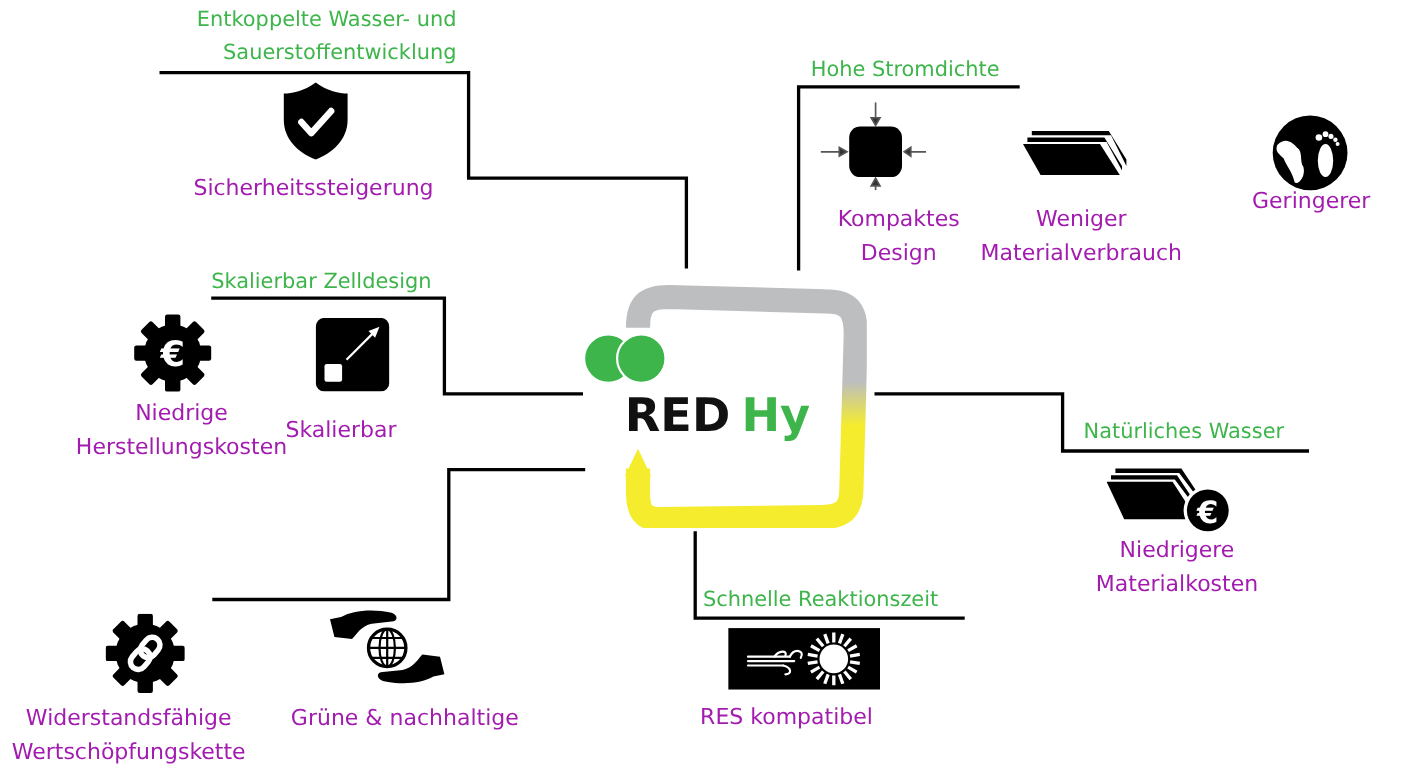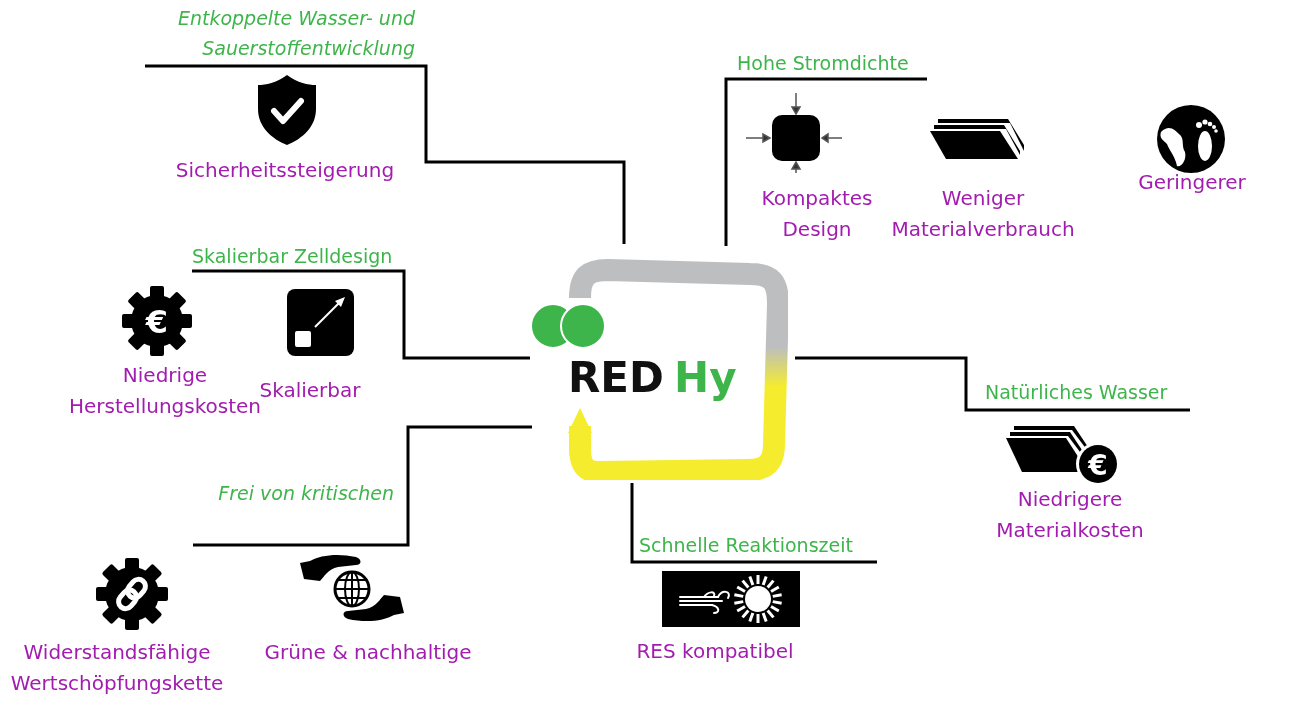--- a/index.html
+++ b/index.html
@@ -1,21 +1,21 @@
 <!DOCTYPE html>
 <html><head>
 <meta charset="utf-8">
 <style>
   html, body { margin:0; padding:0; background:#ffffff; }
   body { width:1295px; height:707px; position:relative; overflow:hidden;
          font-family:"DejaVu Sans", "Liberation Sans", sans-serif; }
   .abs { position:absolute; }
   .g { color:#3db54a; font-size:19px; line-height:30px; white-space:nowrap; }
   .t { color:#a21caf; font-size:20px; line-height:31px; white-space:nowrap; text-align:center; }
-  .r { text-align:right;font-style:italic; }
+  .r { text-align:right; }
   svg.lines { position:absolute; left:0; top:0; }
   .icon { position:absolute; }
   sub.co2 { font-size:12px; vertical-align:baseline; position:relative; top:1px; }
 </style>
 </head>
 <body>
 
 <svg class="lines" width="1295" height="707">
   <polyline points="145,66 426,66 426,162 624,162 624,244" fill="none" stroke="#000" stroke-width="3"></polyline>
   <polyline points="927,79 726,79 726,246" fill="none" stroke="#000" stroke-width="3"></polyline>
@@ -138,21 +138,20 @@
   <circle cx="92" cy="40" r="22" fill="#fff"></circle>
   <circle cx="92" cy="40" r="19" fill="#000"></circle>
   <text x="92" y="51" text-anchor="middle" font-family="DejaVu Sans, sans-serif" font-weight="bold" font-size="28" fill="#fff">€</text>
 </svg>
 <div class="abs t" style="left:980px;top:484px;width:180px">
   <div>Niedrigere</div>
   <div>Materialkosten</div>
 </div>
 
 <div class="abs g r" style="left:160px;top:478px;width:234px">
-  <div>Frei von kritischen</div>
 </div>
 <svg class="icon" style="left:96px;top:558px" width="72" height="72" viewBox="0 0 72 72">
   <g fill="#000" transform="translate(36,36)">
     <circle r="27"></circle>
     <rect x="-7" y="-36" width="14" height="14" rx="2"></rect>
     <rect x="-7" y="-36" width="14" height="14" rx="2" transform="rotate(45)"></rect>
     <rect x="-7" y="-36" width="14" height="14" rx="2" transform="rotate(90)"></rect>
     <rect x="-7" y="-36" width="14" height="14" rx="2" transform="rotate(135)"></rect>
     <rect x="-7" y="-36" width="14" height="14" rx="2" transform="rotate(180)"></rect>
     <rect x="-7" y="-36" width="14" height="14" rx="2" transform="rotate(225)"></rect>

